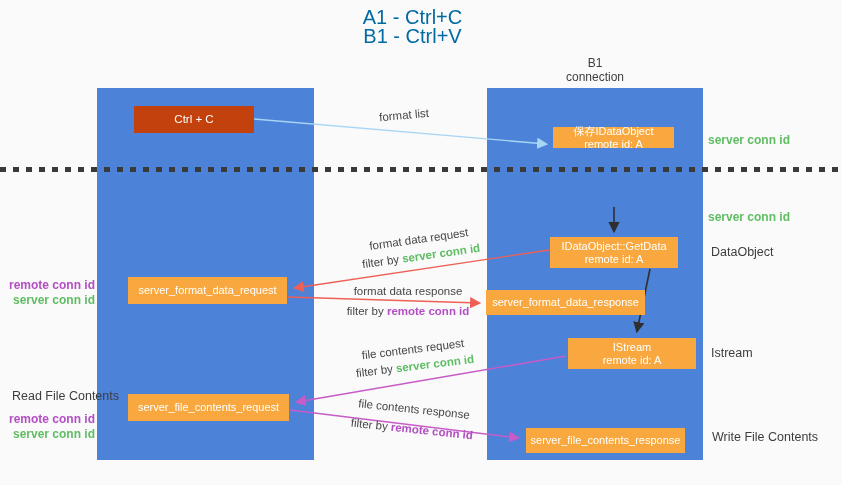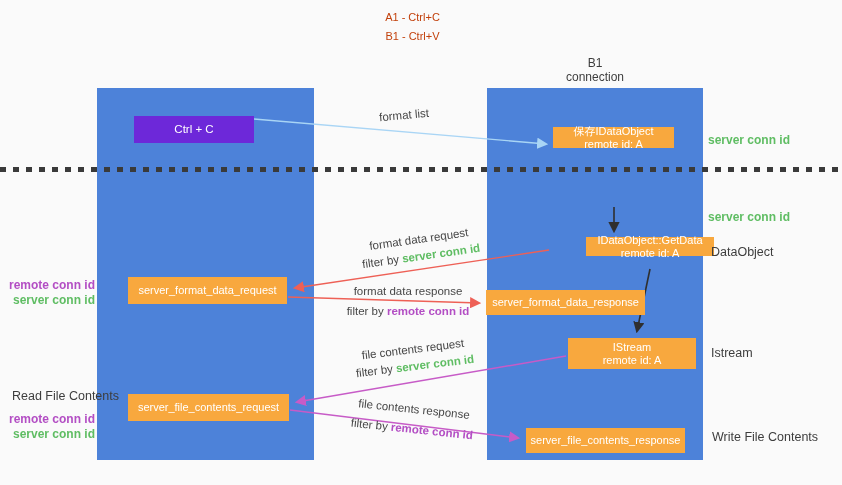--- a/index.html
+++ b/index.html
@@ -9,30 +9,30 @@
   .col{position:absolute;top:88px;height:372px;background:#4d82d9;z-index:1;}
   .col-a{left:97px;width:217px;}
   .col-b{left:487px;width:216px;}
 
   .dotted{position:absolute;left:0;top:167px;width:842px;height:5px;z-index:2;
     background:repeating-linear-gradient(90deg,#3a3a3a 0,#3a3a3a 6px,transparent 6px,transparent 13px);}
 
   .arrows{position:absolute;left:0;top:0;z-index:3;pointer-events:none;}
 
   .title{position:absolute;left:330px;top:8px;width:165px;text-align:center;
-    font-size:11px;line-height:19px;color:#c2410c;z-index:5;}
+    font-size:20px;line-height:19px;color:#0369a1;z-index:5;}
 
   .colhdr{position:absolute;top:56px;text-align:center;font-size:12px;line-height:14px;color:#3e3e3e;z-index:5;}
   .colhdr-a{left:97px;width:217px;}
   .colhdr-b{left:487px;width:216px;}
 
   .box{position:absolute;display:flex;flex-direction:column;align-items:center;justify-content:center;
     color:#fff;text-align:center;font-size:11px;line-height:13px;z-index:4;}
   .box.one{font-size:11.5px;}
-  .green{background:#6d28d9;margin-top:10px;}
+  .green{background:#c2410c;}
   .orange{background:#f8a83e;}
 
   .sidelab{position:absolute;font-size:12px;font-weight:bold;z-index:5;white-space:nowrap;}
   .lbl-green{color:#5fbd63;}
   .lbl-purple{color:#b34ec4;}
   .lbl-plain{color:#3d3d3d;font-weight:normal;font-size:12.5px;}
   .ralign{text-align:right;}
 
   .arrowlab{position:absolute;z-index:5;font-size:11.5px;color:#474747;text-align:center;line-height:17px;white-space:nowrap;}
   .arrowlab .key{font-weight:bold;}
@@ -86,21 +86,21 @@
   <div class="box one green" style="left:134px;top:106px;width:120px;height:27px;">
     <div>Ctrl + C</div>
   </div>
 
   <div class="box orange" style="left:553px;top:127px;width:121px;height:21px;">
     <div>保存IDataObject</div>
     <div>remote id: A</div>
   </div>
 
 
-  <div class="box orange" style="left:550px;top:237px;width:128px;height:19px;margin-left:36px;">
+  <div class="box orange" style="left:550px;top:237px;width:128px;height:31px;">
     <div>IDataObject::GetData</div>
     <div>remote id: A</div>
   </div>
 
   <div class="box orange" style="left:128px;top:277px;width:159px;height:27px;">
     <div>server_format_data_request</div>
   </div>
 
   <div class="box orange" style="left:486px;top:290px;width:159px;height:25px;">
     <div>server_format_data_response</div>

